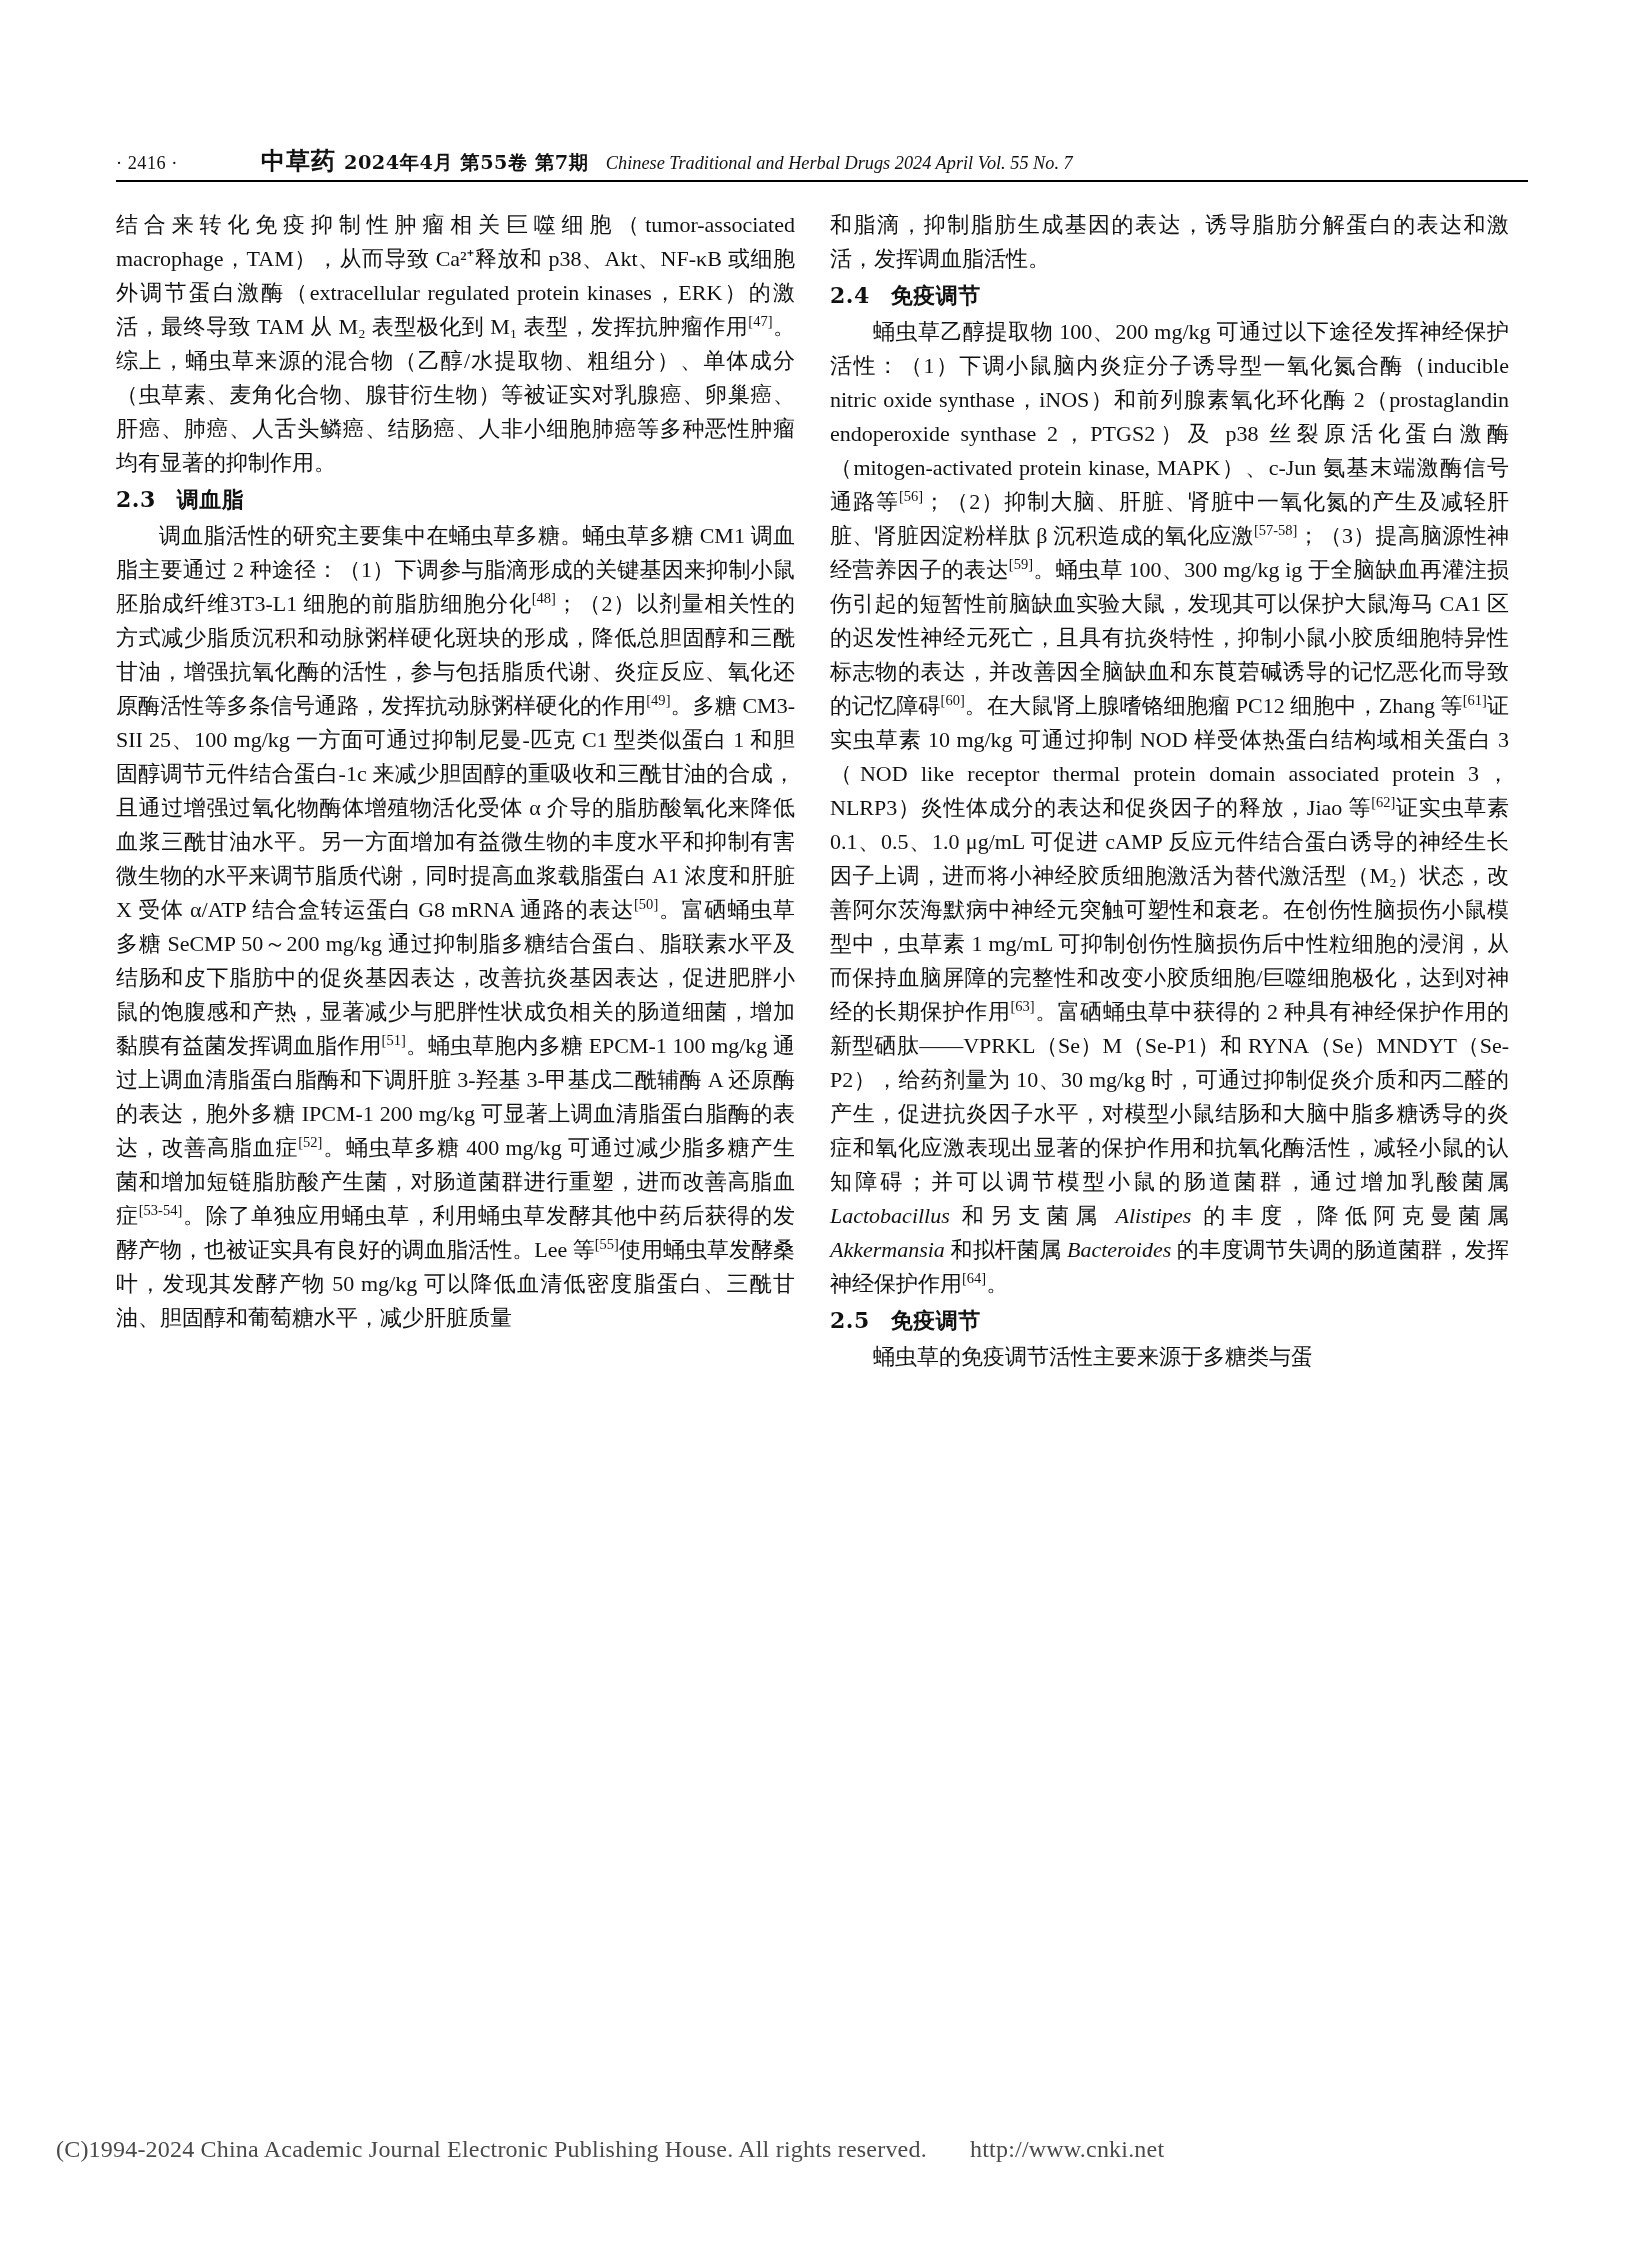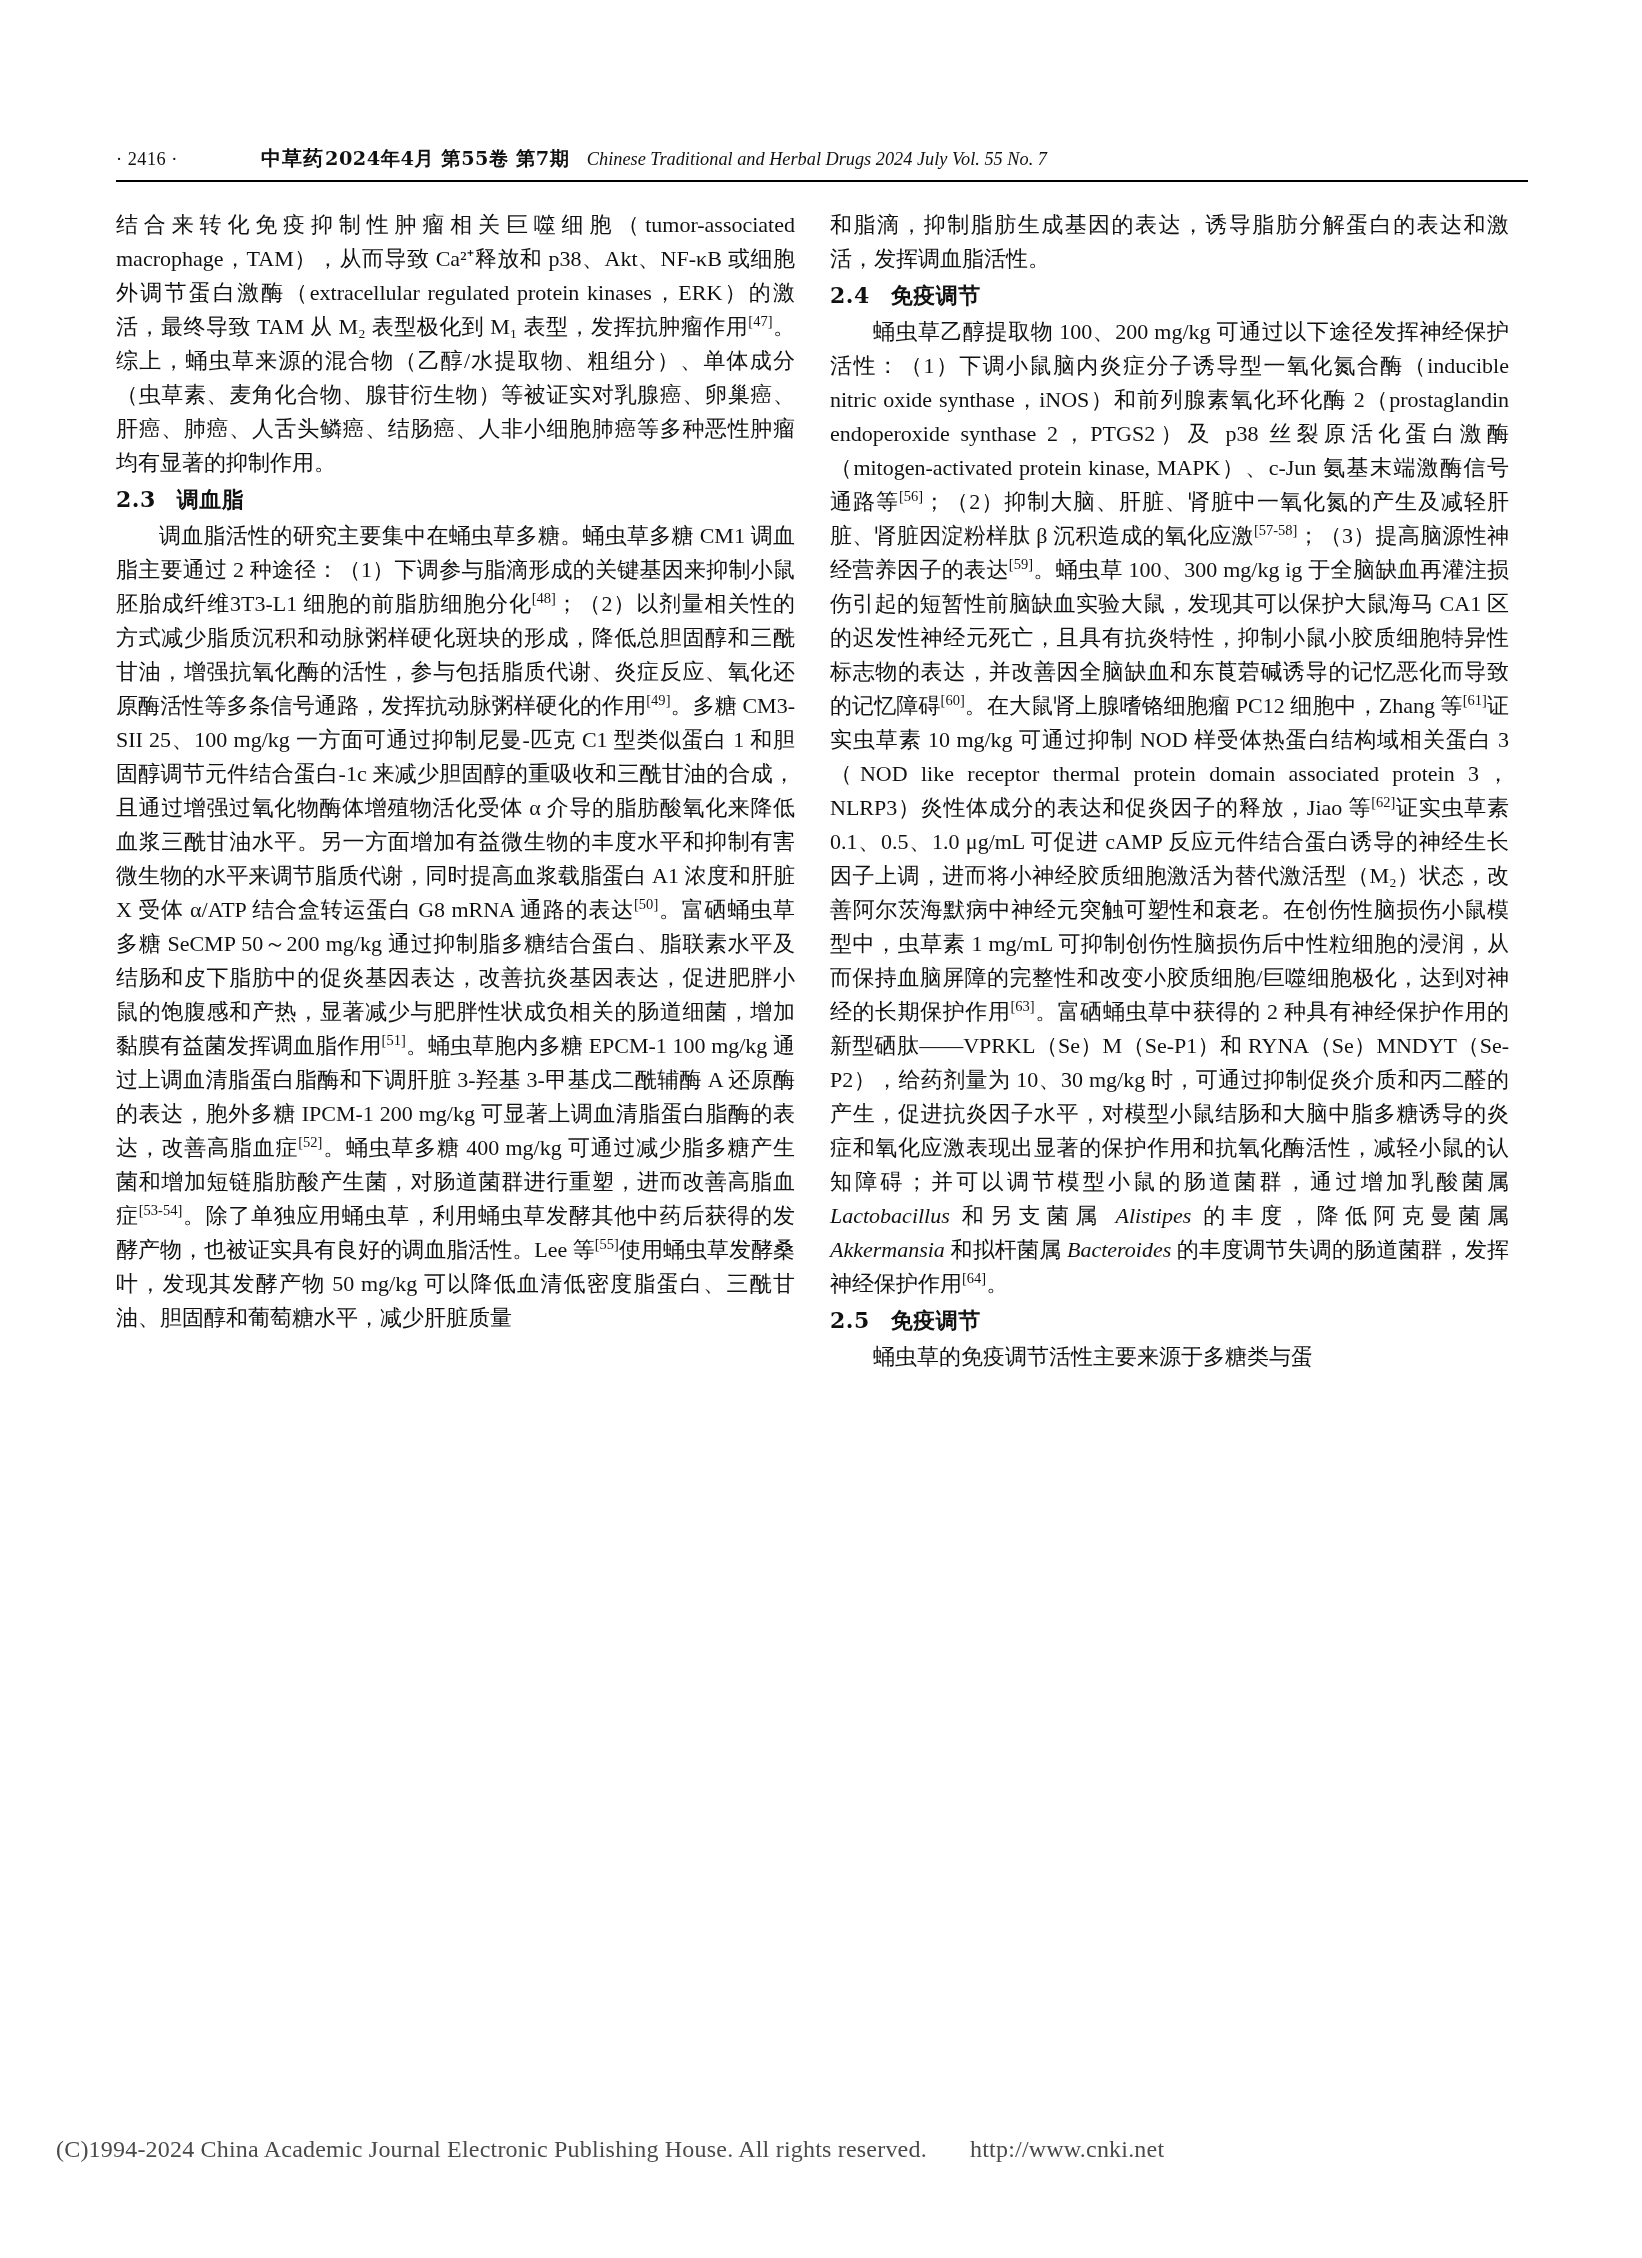--- a/index.html
+++ b/index.html
@@ -35,23 +35,23 @@
   }
   .header .pageno {
     width: 145px;
     font-family: "Liberation Serif", serif;
     font-size: 18.3px;
     letter-spacing: 0.5px;
   }
   .header .journal-cn {
     font-family: "DejaVu Serif", serif;
     font-weight: bold;
-    font-size: 20px;
+    font-size: 24px;
     letter-spacing: 1px;
-    margin-right: 1px;
+    margin-right: 8px;
   }
   .header .issue-cn {
     font-family: "DejaVu Serif", serif;
     font-weight: bold;
     font-size: 19.3px;
     letter-spacing: 0.5px;
     margin-right: 17.4px;
     text-align: right;
   }
   .header .journal-en {
@@ -125,21 +125,21 @@
 </style>
 </head>
 <body>
 
 <div class="page">
 
   <div class="header">
     <span class="pageno">· 2416 ·</span>
     <span class="journal-cn">中草药</span>
     <span class="issue-cn">2024年4月 第55卷 第7期</span>
-    <span class="journal-en">Chinese Traditional and Herbal Drugs 2024 July Vol. 55 No. 7</span>
+    <span class="journal-en">Chinese Traditional and Herbal Drugs 2024 April Vol. 55 No. 7</span>
   </div>
   <div class="header-rule"></div>
 
   <div class="columns">
 
     <div class="col">
       <p>结合来转化免疫抑制性肿瘤相关巨噬细胞（tumor-associated macrophage，TAM），从而导致 Ca²⁺释放和 p38、Akt、NF-κB 或细胞外调节蛋白激酶（extracellular regulated protein kinases，ERK）的激活，最终导致 TAM 从 M₂ 表型极化到 M₁ 表型，发挥抗肿瘤作用<sup>[47]</sup>。综上，蛹虫草来源的混合物（乙醇/水提取物、粗组分）、单体成分（虫草素、麦角化合物、腺苷衍生物）等被证实对乳腺癌、卵巢癌、肝癌、肺癌、人舌头鳞癌、结肠癌、人非小细胞肺癌等多种恶性肿瘤均有显著的抑制作用。</p>
       <h3 class="heading">
         <span class="num">2.3</span><span>调血脂</span>
       </h3>

